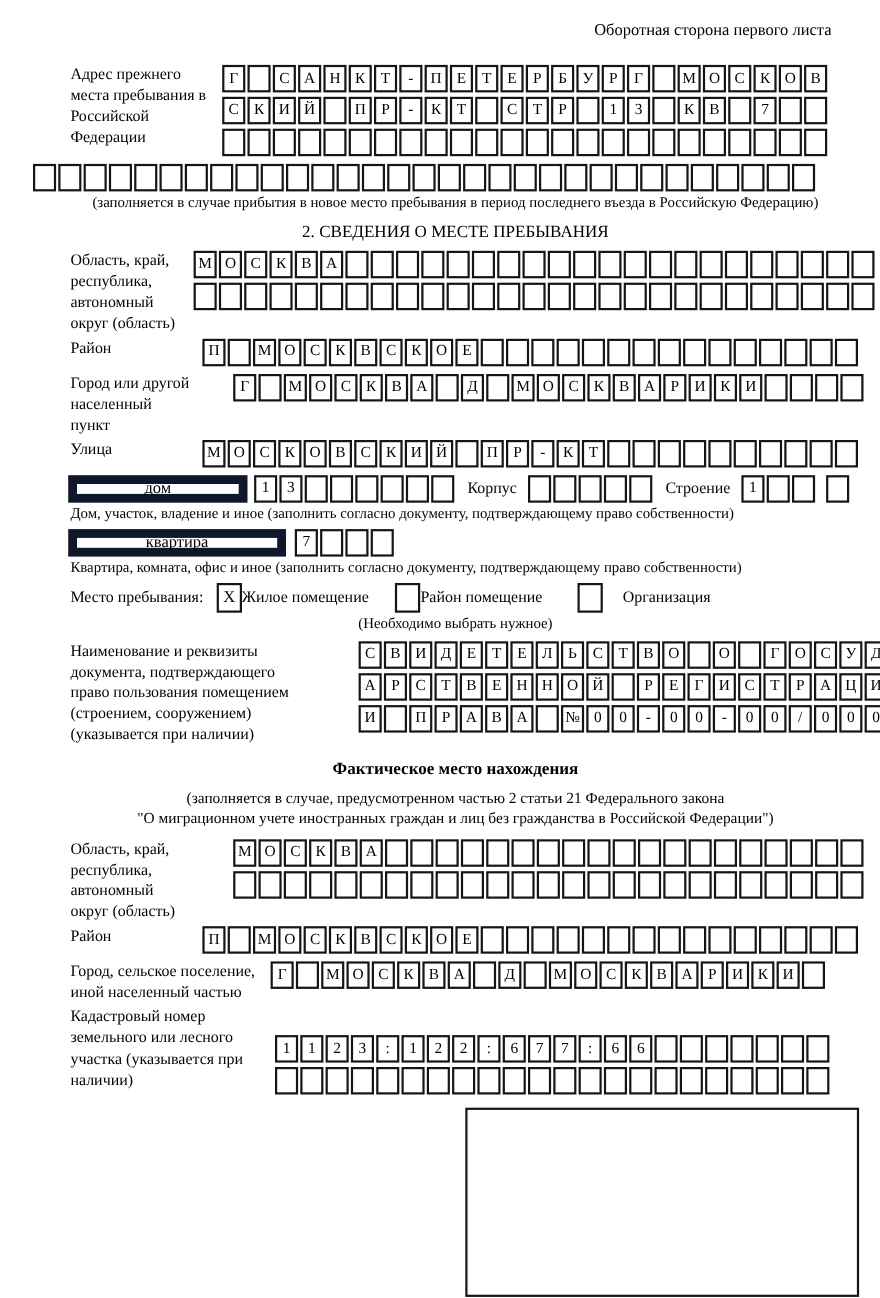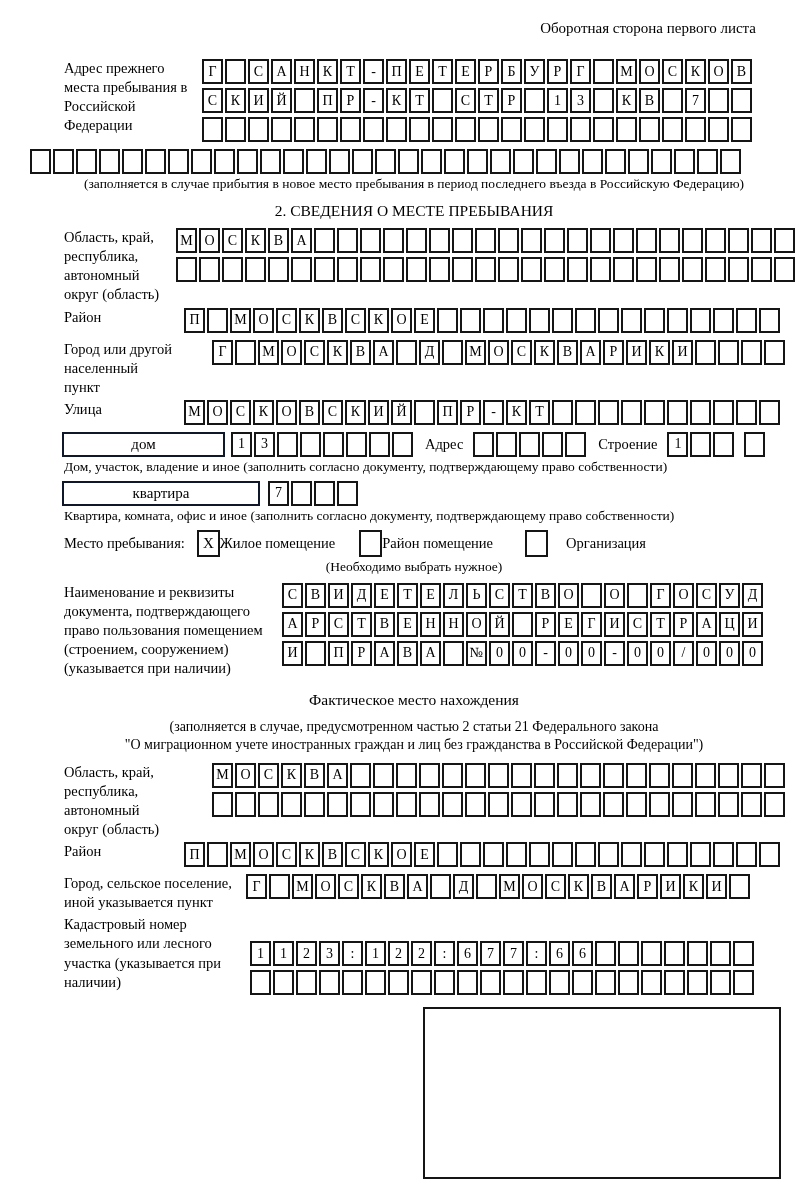--- a/index.html
+++ b/index.html
@@ -13,37 +13,37 @@
   .field{display:flex;align-items:flex-start;margin-bottom:3px;}
   .prev-label{margin-left:36px;width:132px;flex:0 0 auto;}
   .prev-cells{margin-left:6px;}
   .full-row{margin-left:2px;margin-bottom:2px;}
   .center-note{text-align:center;font-size:13.5px;margin:2px 20px 10px 20px;}
   .sec-title{text-align:center;font-weight:normal;font-size:15.5px;margin:4px 0 8px 0;}
   .lbl-s{margin-left:36px;width:112px;flex:0 0 auto;}
   .lbl-w{margin-left:36px;width:182px;flex:0 0 auto;}
   .lbl-doc{margin-left:36px;width:212px;flex:0 0 auto;}
   .ml0{margin-left:0;} .ml8{margin-left:8px;} .ml36{margin-left:36px;} .ml10{} .ml4{margin-left:4px;} .ml6{margin-left:6px;}
-  .widebox{box-sizing:border-box;border:2px solid #0f172a;height:25px;display:flex;align-items:center;
+  .widebox{box-sizing:border-box;border:8px solid #0f172a;height:25px;display:flex;align-items:center;
            justify-content:center;font-size:15px;flex:0 0 auto;}
   .dom-row,.kv-row{display:flex;align-items:center;margin-left:34px;margin-bottom:2px;}
   .dom-box{width:163px;} .kv-box{width:198px;}
   .inline-cells{display:flex;}
   .small-lbl{margin:0 10px;white-space:nowrap;}
   .gap8{width:8px;flex:0 0 auto;}
   .fine-note{font-size:13.5px;margin:1px 0 6px 36px;}
   .mesto-row{display:flex;align-items:center;margin-left:36px;margin-bottom:2px;font-family:Liberation Serif, serif;}
   .checkbox{box-sizing:content-box;width:19px;height:23px;border:2px solid #151515;display:inline-flex;
             align-items:center;justify-content:center;font-size:15px;flex:0 0 auto;}
   .cb-lbl{white-space:nowrap;}
-  .fact-title{text-align:center;font-weight:normal;font-size:15.5px;margin:12px 0 10px 0;}
+  .fact-title{text-align:center;font-weight:bold;font-size:15.5px;margin:12px 0 10px 0;}
   .fact-note{text-align:center;font-size:14px;margin:0 30px 2px 30px;}
   .fact-note2{text-align:center;font-size:14px;margin:0 30px 10px 30px;}
   .stamp-box{box-sizing:border-box;border:2px solid #151515;width:358px;height:172px;margin:8px 0 6px 395px;}
-  .mb6{margin-bottom:6px;}
+  .mb6{margin-bottom:6px;gap:44px;}
 </style>
 </head>
 <body>
 
 <div class="page">
 
   <div class="hdr-note">Оборотная сторона первого листа</div>
 
   <div class="field">
     <div class="flabel prev-label">Адрес прежнего места пребывания в Российской Федерации</div>
@@ -329,21 +329,21 @@
     <div class="inline-cells ml6">
         <span class="cell">1</span>
         <span class="cell">3</span>
         <span class="cell"></span>
         <span class="cell"></span>
         <span class="cell"></span>
         <span class="cell"></span>
         <span class="cell"></span>
         <span class="cell"></span>
       </div>
-    <div class="small-lbl">Адрес</div>
+    <div class="small-lbl">Корпус</div>
     <div class="inline-cells">
         <span class="cell"></span>
         <span class="cell"></span>
         <span class="cell"></span>
         <span class="cell"></span>
         <span class="cell"></span>
       </div>
     <div class="small-lbl">Строение</div>
     <div class="inline-cells">
         <span class="cell">1</span>
@@ -544,21 +544,21 @@
         <span class="cell"></span>
         <span class="cell"></span>
         <span class="cell"></span>
         <span class="cell"></span>
         <span class="cell"></span>
         <span class="cell"></span>
       </div>
   </div>
 
   <div class="field">
-    <div class="flabel lbl-w">Город, сельское поселение, иной указывается пункт</div>
+    <div class="flabel lbl-w">Город, сельское поселение, иной населенный частью</div>
     <div class="cells-row ml10">
         <span class="cell">Г</span>
         <span class="cell"></span>
         <span class="cell">М</span>
         <span class="cell">О</span>
         <span class="cell">С</span>
         <span class="cell">К</span>
         <span class="cell">В</span>
         <span class="cell">А</span>
         <span class="cell"></span>

